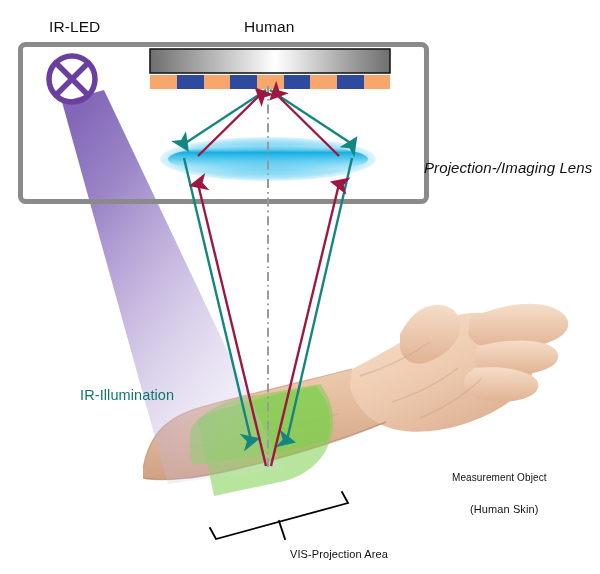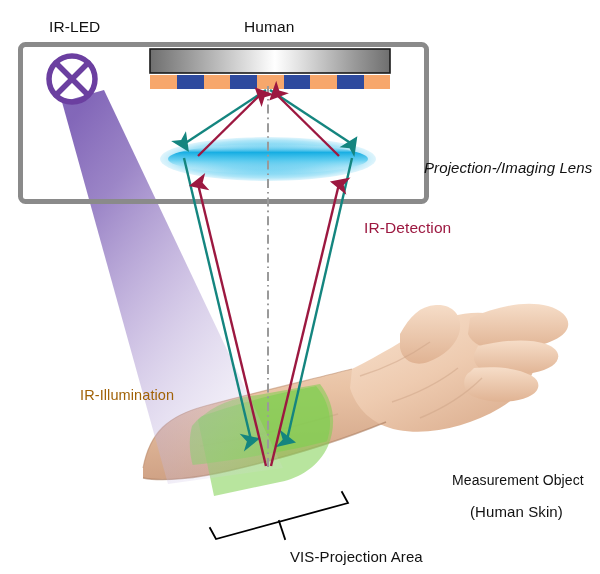--- a/index.html
+++ b/index.html
@@ -6,24 +6,24 @@
   body{width:600px;height:574px;position:relative;overflow:hidden;
        font-family:"Liberation Sans","DejaVu Sans",sans-serif;}
   #stage{position:absolute;left:0;top:16px;width:600px;height:574px;border-radius:16px;}
   #stage svg{position:absolute;left:0;top:0;}
   .lbl{position:absolute;white-space:nowrap;font-size:15.5px;color:#111;letter-spacing:.1px;}
   .lbl-ir-led{left:49px;top:2px;}
   .lbl-bimid{left:244px;top:2px;}
   .lbl-lens{left:424px;top:143px;font-size:15px;font-style:italic;}
   .lbl-irdet{left:364px;top:203px;color:#9c1840;}
   .lbl-visproj{left:364px;top:243px;color:#0f8f87;}
-  .lbl-irill{left:80px;top:371px;color:#a16207;font-size:14.5px;}
-  .lbl-meas1{left:452px;top:456px;font-size:14px;}
-  .lbl-meas2{left:470px;top:487px;font-size:15px;}
-  .lbl-visarea{left:290px;top:532px;font-size:15px;}
+  .lbl-irill{left:80px;top:371px;color:#0f766e;font-size:14.5px;}
+  .lbl-meas1{left:452px;top:456px;font-size:10px;}
+  .lbl-meas2{left:470px;top:487px;font-size:11px;}
+  .lbl-visarea{left:290px;top:532px;font-size:11px;}
 </style>
 </head>
 <body>
 
 <div id="stage">
 
 <svg width="600" height="574" viewBox="0 0 600 574">
   <defs>
     <linearGradient id="gradBiMiD" x1="0" y1="0" x2="1" y2="0">
       <stop offset="0" stop-color="#6f6f6f"></stop>
@@ -207,19 +207,18 @@
 
   <g stroke="#000000" stroke-width="1.8" fill="none" stroke-linecap="square">
     <path d="M210,512 L216,523 L348,487 L342,476"></path>
     <line x1="279" y1="505" x2="285" y2="523"></line>
   </g>
 </svg>
 
 <div class="lbl lbl-ir-led">IR-LED</div>
 <div class="lbl lbl-bimid">Human</div>
 <div class="lbl lbl-lens">Projection-/Imaging Lens</div>
-<div class="lbl lbl-irdet">IR-Detection</div>
 <div class="lbl lbl-irill">IR-Illumination</div>
 <div class="lbl lbl-meas1">Measurement Object</div>
 <div class="lbl lbl-meas2">(Human Skin)</div>
 <div class="lbl lbl-visarea">VIS-Projection Area</div>
 
 </div>
 
 </body></html>

